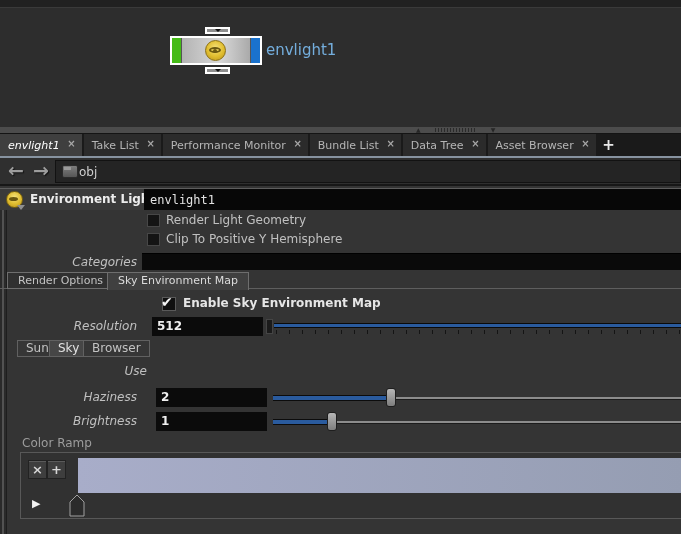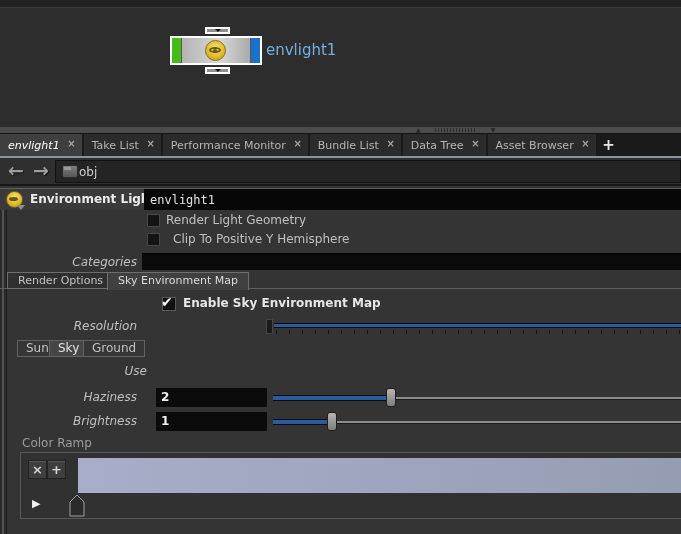--- a/index.html
+++ b/index.html
@@ -63,21 +63,21 @@
 
   
   .pbody{left:0;top:210px;width:681px;height:324px;background:#343434;}
   .vscroll{left:0;top:0;width:7px;height:324px;background:#2a2a2a;border-right:1px solid #1e1e1e;}
   .vthumb{left:2px;top:0;width:2px;height:324px;background:#525252;}
   .plabel{width:137px;text-align:right;color:#c0c0c0;font-style:italic;}
   .checkbox{width:13px;height:13px;background:#141414;border:1px solid #474747;}
   .pfield{background:#0b0b0b;color:#f0f0f0;font-weight:bold;padding-left:5px;}
 
   .row-rlg{left:147px;top:3px;display:flex;gap:6px;align-items:center;}
-  .row-clip{left:147px;top:22px;display:flex;gap:13px;align-items:flex-end;}
+  .row-clip{left:147px;top:22px;display:flex;gap:6px;align-items:flex-end;}
   .cat-label{left:0;top:44px;height:17px;line-height:17px;}
   .cat-field{left:142px;top:43px;right:0;height:17px;background:#0a0a0a;border-top:1px solid #000;}
 
   .ftab-line{left:0;top:78px;right:0;height:1px;background:#5e5e5e;}
   .ftab{top:62px;height:17px;line-height:16px;padding:0 10px;font-size:11px;
     border:1px solid #6e6e6e;background:#303030;color:#c2c2c2;}
   .ftab.t0{left:7px;}
   .ftab.t1{left:107px;background:#404040;color:#dadada;border-bottom:none;height:18px;}
 
   .enable-box{left:162px;top:87px;width:14px;height:14px;background:#101010;border:1px solid #5a5a5a;}
@@ -225,29 +225,30 @@
     <div class="abs ftab-line"></div>
     <div class="abs ftab t0">Render Options</div>
     <div class="abs ftab t1">Sky Environment Map</div>
 
     <div class="abs enable-box">
       <span class="abs enable-check">✔</span>
     </div>
     <div class="abs enable-label">Enable Sky Environment Map</div>
 
     <div class="abs plabel res-label">Resolution</div>
+    <div class="abs pfield res-field">512</div>
     <div class="abs res-slider">
       <div class="abs res-bracket"></div>
       <div class="abs res-line"></div>
       <div class="abs res-ticks"></div>
     </div>
 
     <div class="abs stab sun">Sun</div>
     <div class="abs stab sky">Sky</div>
-    <div class="abs stab ground">Ground</div>
+    <div class="abs stab ground">Browser</div>
 
     <div class="abs plabel use-label">Use</div>
 
     <div class="abs plabel hz-label">Haziness</div>
     <div class="abs pfield hz-field">2</div>
     <div class="abs slider">
       <div class="abs sl-track"></div>
       <div class="abs sl-fill" style="width:117px;"></div>
       <div class="abs sl-handle" style="left:113px;"></div>
     </div>

